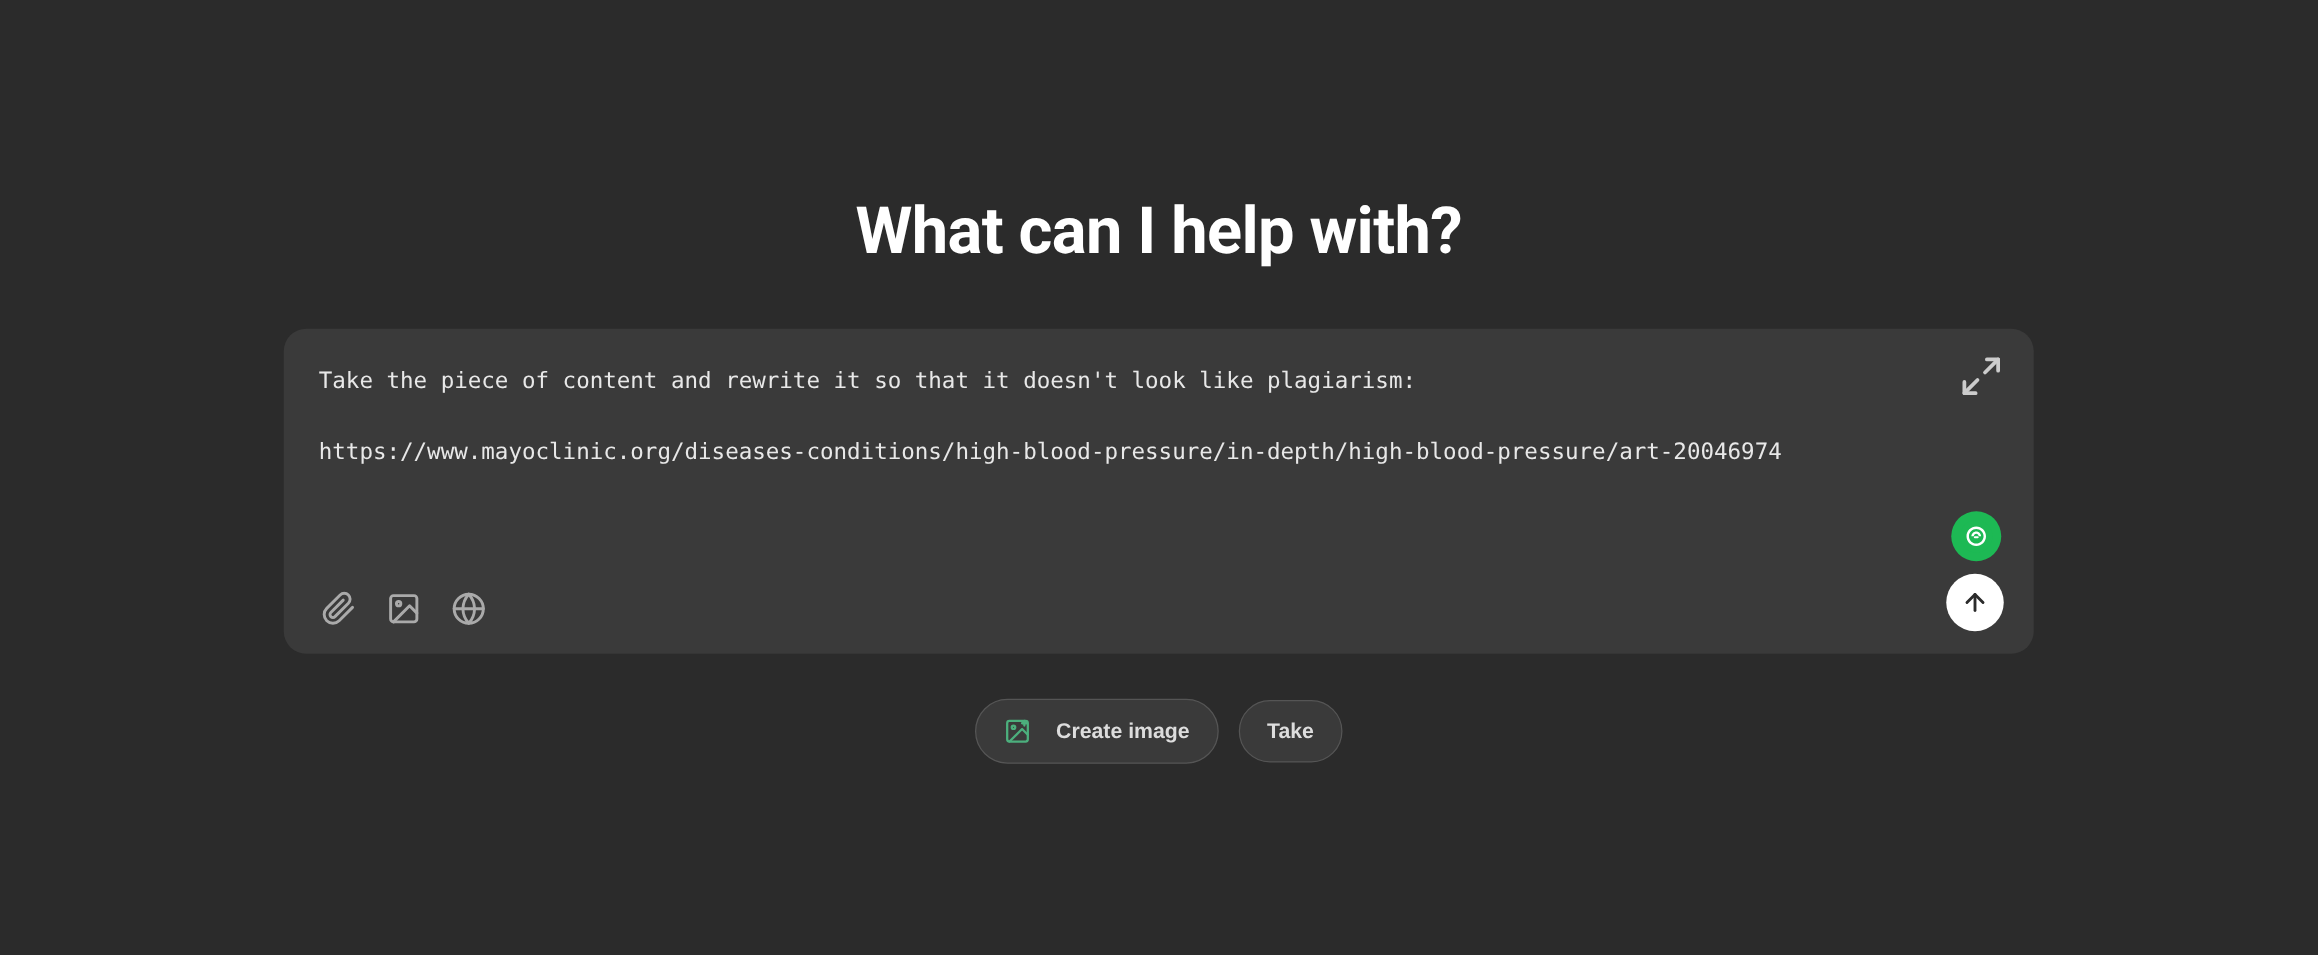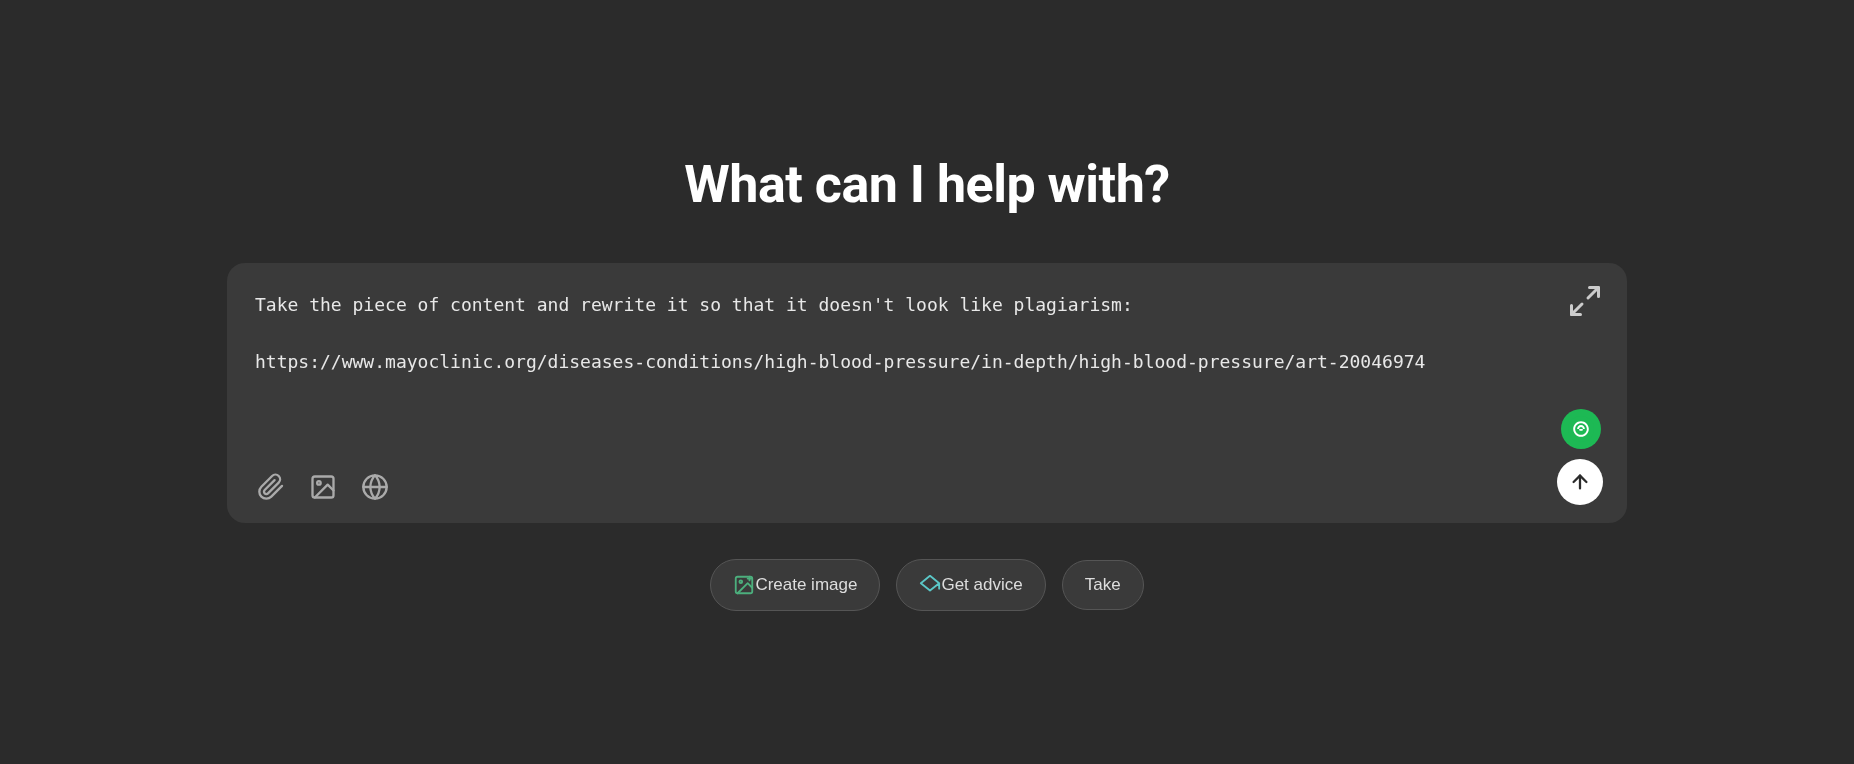--- a/index.html
+++ b/index.html
@@ -153,29 +153,29 @@
       display: flex;
       gap: 16px;
       align-items: center;
       flex-wrap: wrap;
       justify-content: center;
     }
 
     .action-btn {
       display: flex;
       align-items: center;
-      gap: 0;
+      gap: 20px;
       background-color: #3a3a3a;
       border: 1.5px solid #555555;
       border-radius: 50px;
       padding: 14px 22px;
       cursor: pointer;
       color: #dddddd;
       font-size: 17px;
-      font-weight: 400;
+      font-weight: 700;
       white-space: nowrap;
       transition: background 0.2s;
     }
 
     .action-btn .btn-icon {
       display: flex;
       align-items: center;
       justify-content: center;
       font-size: 20px;
     }
@@ -273,26 +273,18 @@
         <line x1="18" y1="3" x2="18" y2="7" stroke="#4caf7d"></line>
         <line x1="16" y1="5" x2="20" y2="5" stroke="#4caf7d"></line>
       </svg>
     </span>
     <span>Create image</span>
   </button>
 
 
 
 
-  <button class="action-btn">
-    <span class="btn-icon get-advice-icon">
-      <svg viewBox="0 0 24 24" fill="none" stroke="#5bc8c8" stroke-width="2" stroke-linecap="round" stroke-linejoin="round">
-        <path d="M22 10v6M2 10l10-8 10 8-10 8-10-8z"></path>
-      </svg>
-    </span>
-    <span>Get advice</span>
-  </button>
 
   <button class="action-btn">
     <span>Take</span>
   </button>
 
 </div>
 
 </body></html>

